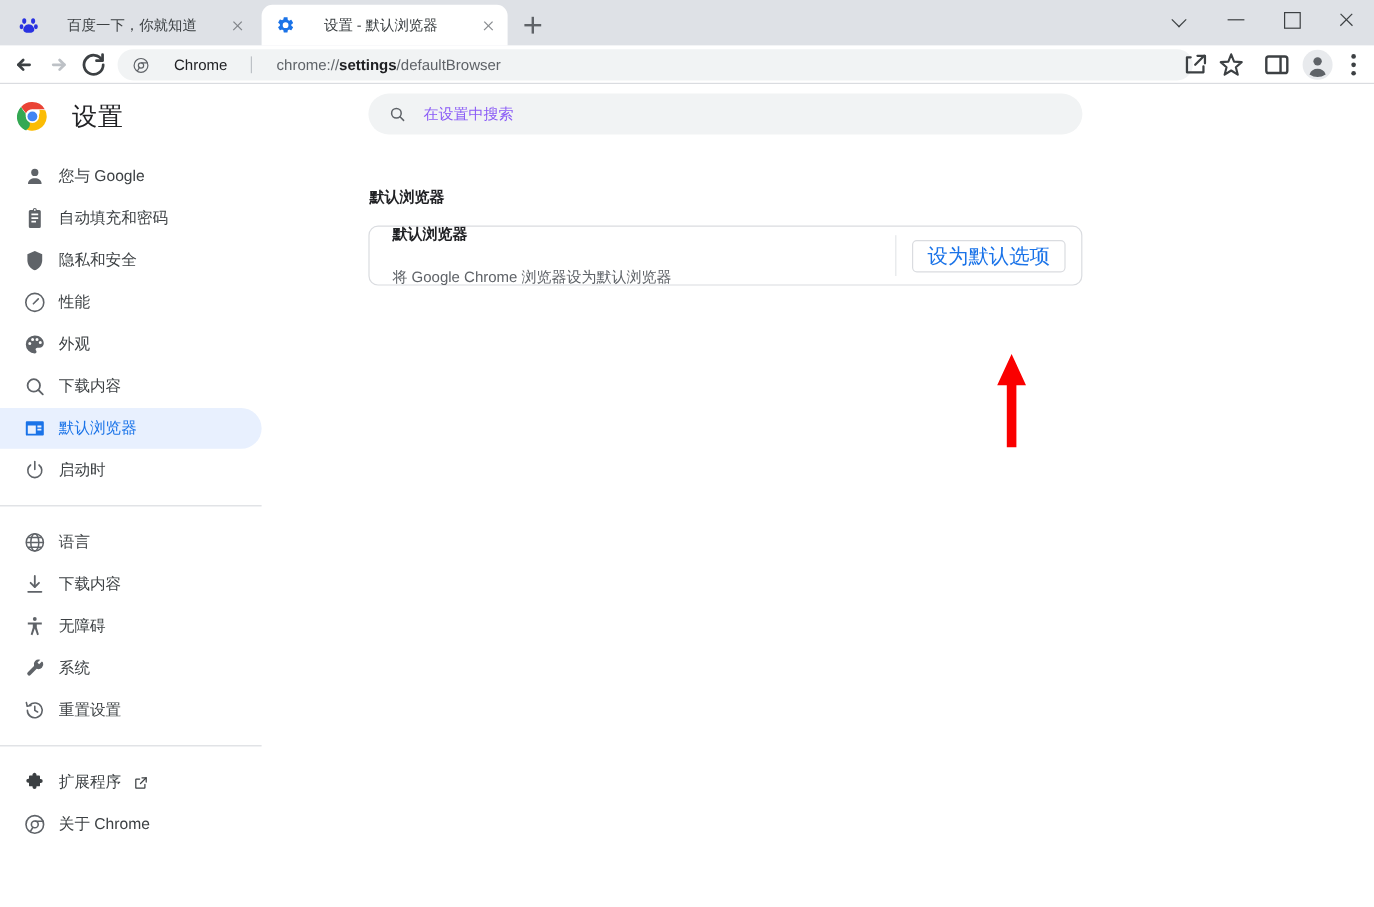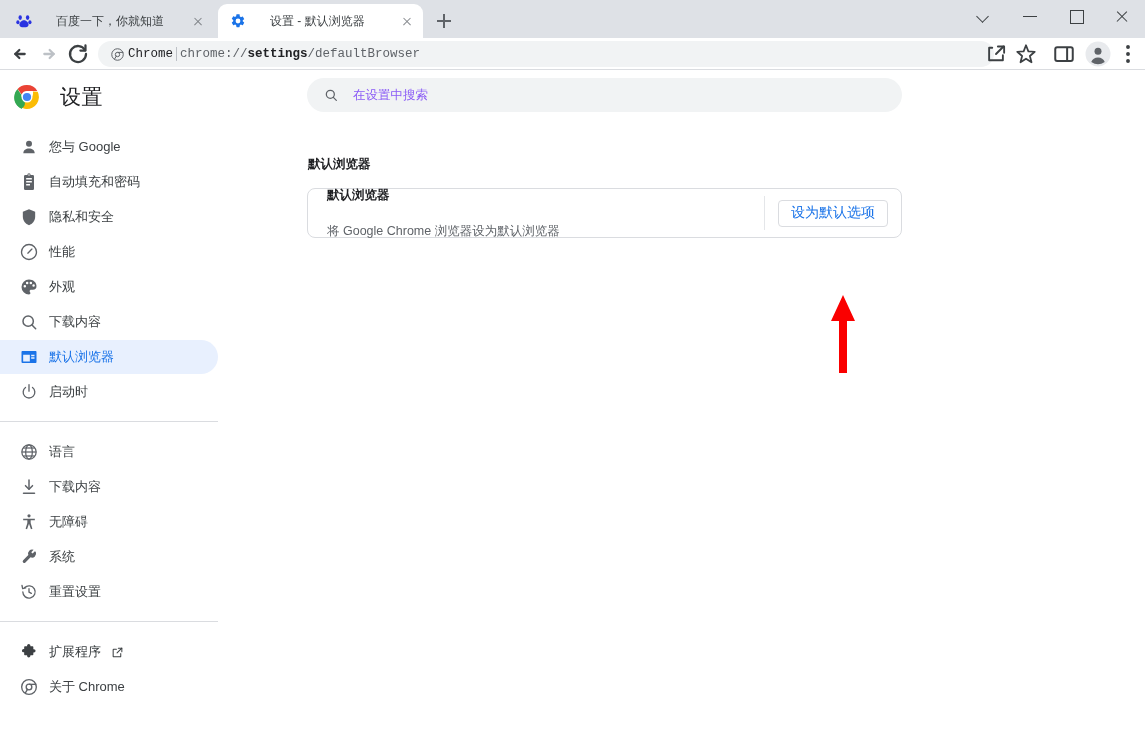--- a/index.html
+++ b/index.html
@@ -75,21 +75,21 @@
 
   
   .toolbar{
     position:absolute; left:0; top:38px; width:1145px; height:32px;
     background:#ffffff;
   }
   .tb-btn{ position:absolute; top:0; width:32px; height:32px; }
   .omnibox{
     position:absolute; left:98px; top:3px; width:896px; height:26px;
     background:#f1f3f4; border-radius:13px;
-    display:flex; align-items:center; padding:0 12px; gap:3px;font-family:Liberation Mono, monospace;
+    display:flex; align-items:center; padding:0 12px; gap:20px;
   }
   .omni-text{ font-size:12.5px; color:#202124; line-height:26px; white-space:nowrap; }
   .omni-text .dim{ color:#5f6368; }
   .omni-text .strong{ color:#202124; font-weight:bold; }
   .omni-sep{
     width:1px; height:14px; background:#bdc1c6; flex:0 0 1px;
   }
   .tb-right{ position:absolute; right:2px; top:0; height:32px; display:flex; align-items:center; }
   .tb-icon{ width:30px; height:32px; position:relative; }
   .toolbar-sep{
@@ -140,21 +140,21 @@
     margin-top:15px; width:595px; height:50px; background:#ffffff;
     border:1px solid #dadce0; border-radius:8px;
     display:flex; align-items:center; padding:0 0 0 19px;
   }
   .card-texts{ flex:1; }
   .card-title{ font-size:12.5px; color:#202124; font-weight:bold; line-height:17px; }
   .card-sub{ font-size:12.5px; color:#5f6368; line-height:18px; margin-top:18px; }
   .card-sep{ width:1px; height:34px; background:#e4e6e9; margin-right:13px; }
   .card-btn{
     height:27px; padding:0 12px; border:1px solid #dadce0; border-radius:4px;
-    background:#fff; color:#1a73e8; font-size:14px;
+    background:#fff; color:#1a73e8; font-size:17px;
     font-family:"Liberation Sans","DejaVu Sans",sans-serif;
     display:flex; align-items:center; cursor:pointer; margin-right:13px;
     white-space:nowrap;
   }
 
   
   .annot-arrow{ position:absolute; left:826px; top:225px; width:34px; height:78px; }
 </style>
 </head>
 <body>

